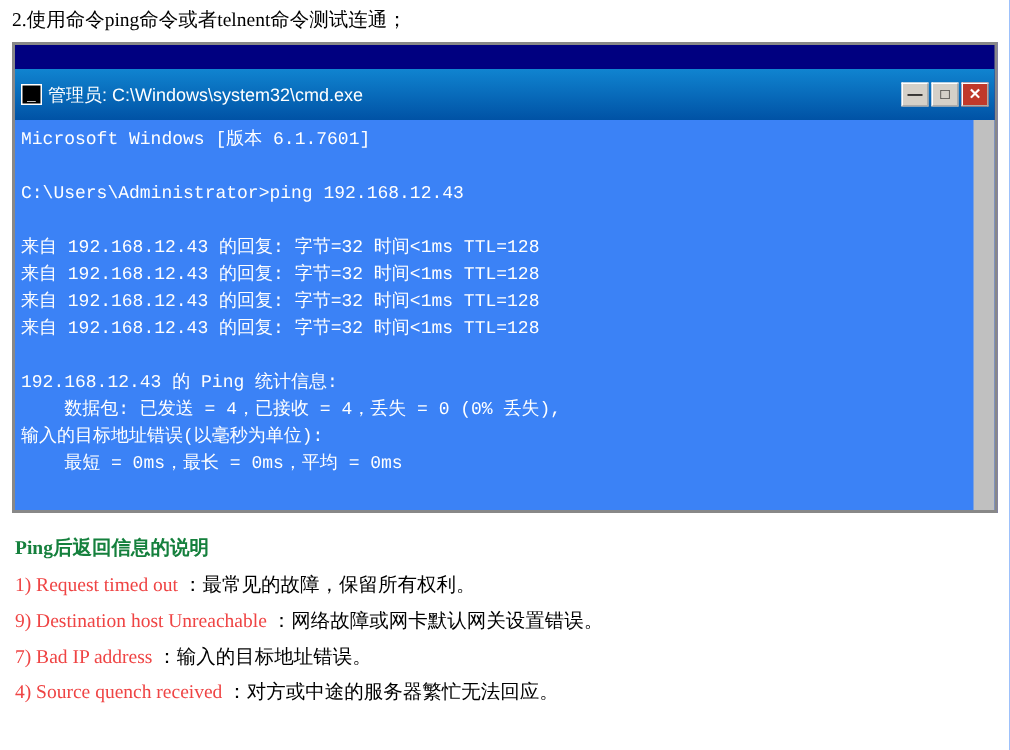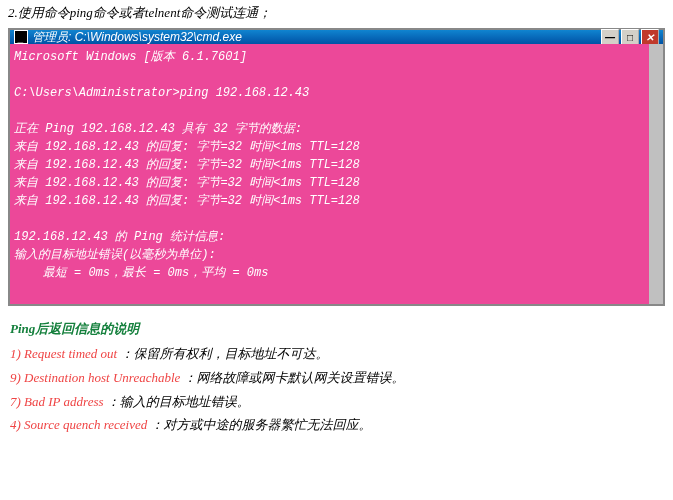--- a/index.html
+++ b/index.html
@@ -1,15 +1,15 @@
 <!DOCTYPE html>
 <html><head>
   <meta charset="utf-8">
   <style>
-    * { margin: 0; padding: 0; box-sizing: border-box; font-style: italic; }
+    * { margin: 0; padding: 0; box-sizing: border-box; }
     body {
       font-family: SimSun, '宋体', serif;
       font-size: 13px;
       background: #fff;
       color: #000;
       width: 673px;
       min-height: 500px;
     }
 
     .instruction-top {
@@ -25,21 +25,22 @@
       background: #000080;
       position: relative;
     }
 
     .cmd-titlebar {
       background: linear-gradient(to bottom, #1084d0, #0052a5);
       display: flex;
       align-items: center;
       justify-content: space-between;
       padding: 2px 4px;
-      height: 14px;
+      height: 34px;
+      margin-top: 16px;
     }
 
     .cmd-titlebar-left {
       display: flex;
       align-items: center;
       gap: 4px;
       color: #fff;
       font-size: 12px;
       font-family: 'Microsoft YaHei', Arial, sans-serif;
     }
@@ -79,21 +80,21 @@
       color: #000;
       font-weight: bold;
     }
 
     .cmd-btn.close {
       background: #c0392b;
       color: #fff;
     }
 
     .cmd-body {
-      background: #ec4899;
+      background: #3b82f6;
       color: #c0c0c0;
       font-family: 'Courier New', Lucida Console, monospace;
       font-size: 12px;
       padding: 4px 4px;
       min-height: 220px;
       position: relative;
     }
 
     .cmd-body .line {
       line-height: 1.5;
@@ -155,40 +156,40 @@
       <div class="cmd-btn">□</div>
       <div class="cmd-btn close">✕</div>
     </div>
   </div>
 
   <div class="cmd-body">
     <div class="line white">Microsoft Windows [版本 6.1.7601]</div>
     <div class="line">&nbsp;</div>
     <div class="line white">C:\Users\Administrator&gt;ping 192.168.12.43</div>
     <div class="line">&nbsp;</div>
-    <div class="line white">正在 Ping 192.168.12.43 具有 32 字节的数据:</div>
     <div class="line white">来自 192.168.12.43 的回复: 字节=32 时间&lt;1ms TTL=128</div>
     <div class="line white">来自 192.168.12.43 的回复: 字节=32 时间&lt;1ms TTL=128</div>
     <div class="line white">来自 192.168.12.43 的回复: 字节=32 时间&lt;1ms TTL=128</div>
     <div class="line white">来自 192.168.12.43 的回复: 字节=32 时间&lt;1ms TTL=128</div>
     <div class="line">&nbsp;</div>
     <div class="line white">192.168.12.43 的 Ping 统计信息:</div>
+    <div class="line white">    数据包: 已发送 = 4，已接收 = 4，丢失 = 0 (0% 丢失),</div>
     <div class="line white">输入的目标地址错误(以毫秒为单位):</div>
     <div class="line white">    最短 = 0ms，最长 = 0ms，平均 = 0ms</div>
     <div class="line">&nbsp;</div>
     <div class="cmd-scroll"></div>
   </div>
 </div>
 
 <div class="info-section">
   <div class="info-title">Ping后返回信息的说明</div>
 
   <div class="info-item">
     <span class="label">1) Request timed out</span>
-    <span class="desc">：保留所有权利，目标地址不可达。</span>
+    <span class="desc">：最常见的故障，保留所有权利。</span>
   </div>
 
   <div class="info-item">
     <span class="label">9) Destination host Unreachable</span>
     <span class="desc">：网络故障或网卡默认网关设置错误。</span>
   </div>
 
   <div class="info-item">
     <span class="label">7) Bad IP address</span>
     <span class="desc">：输入的目标地址错误。</span>

